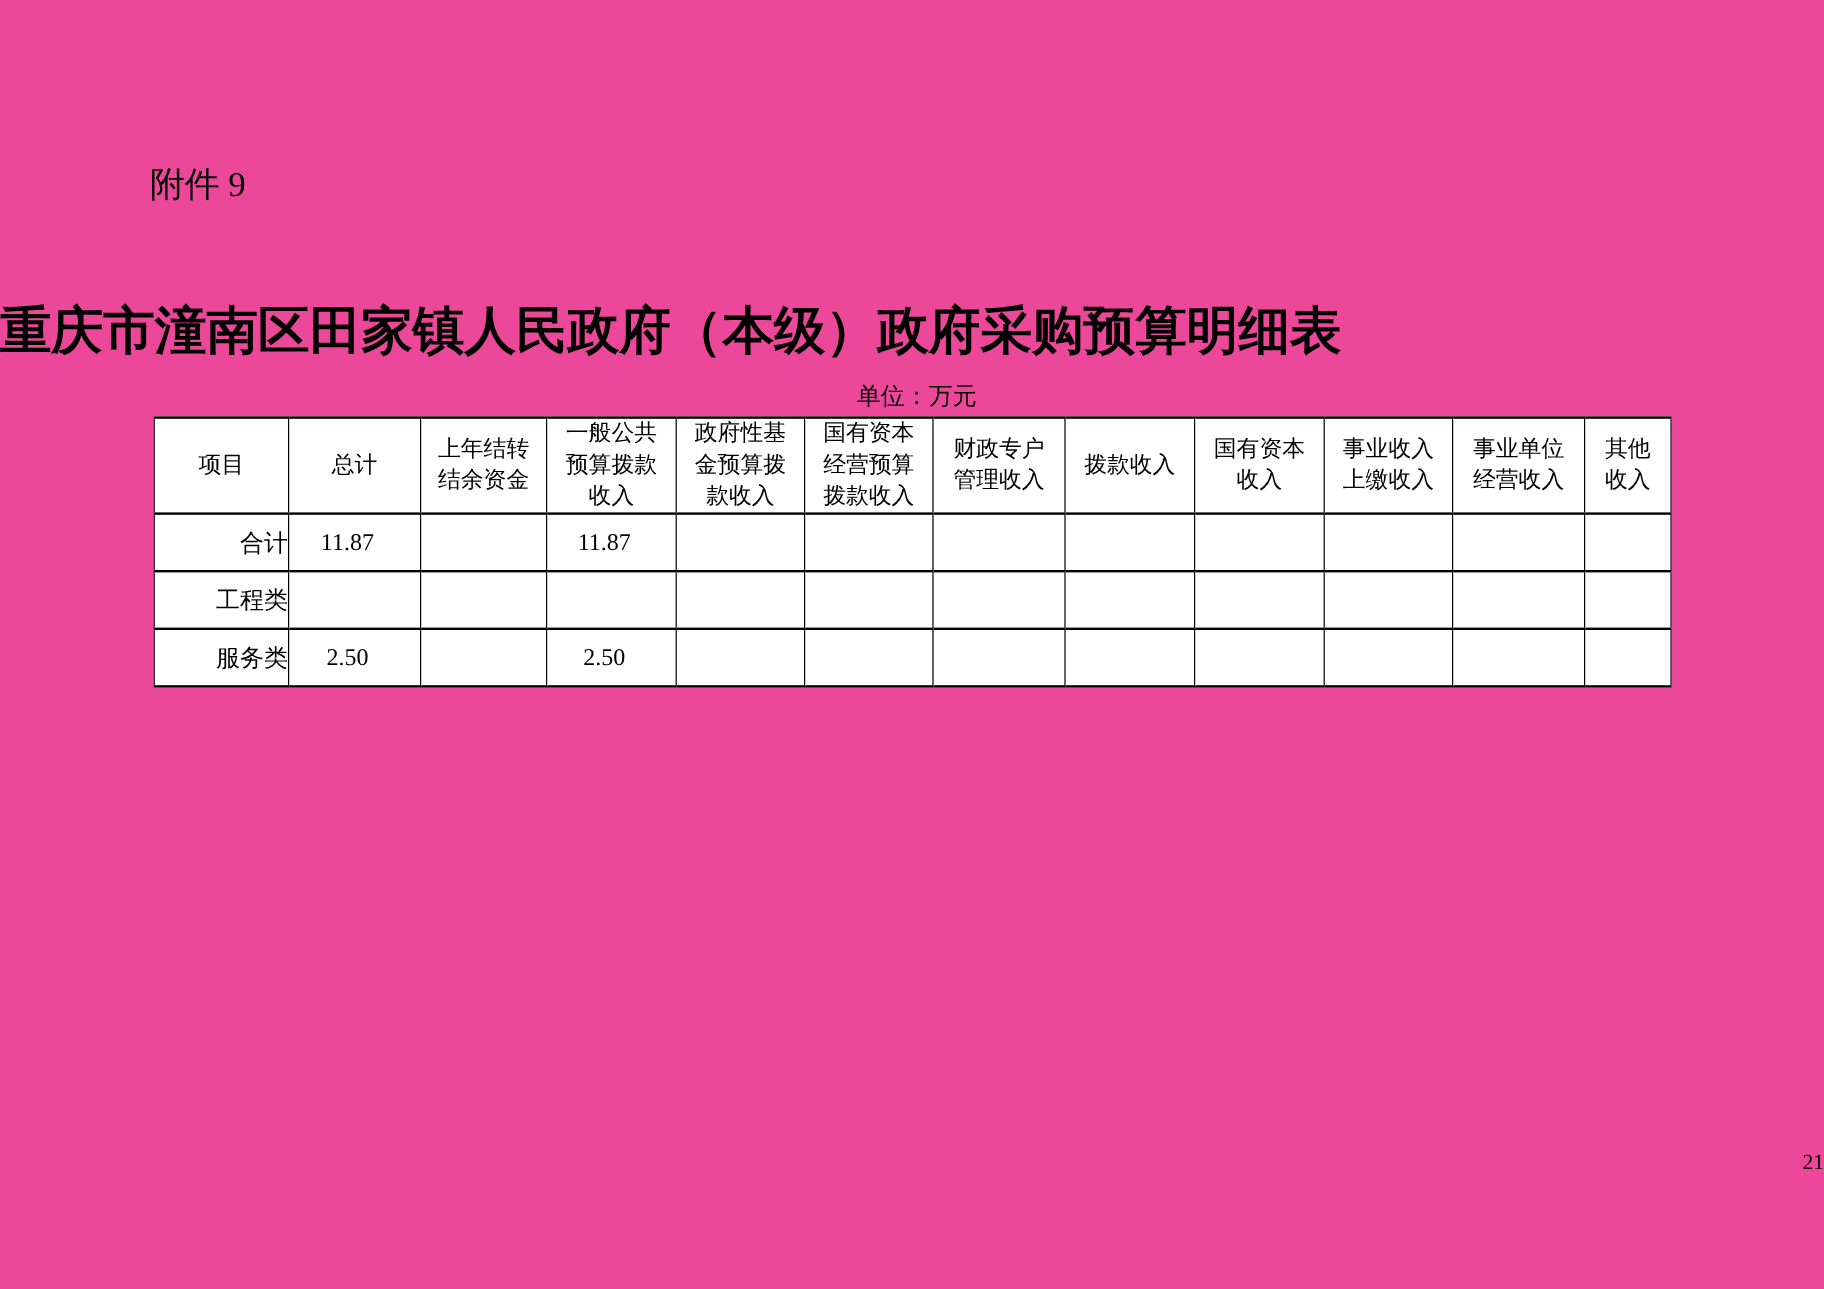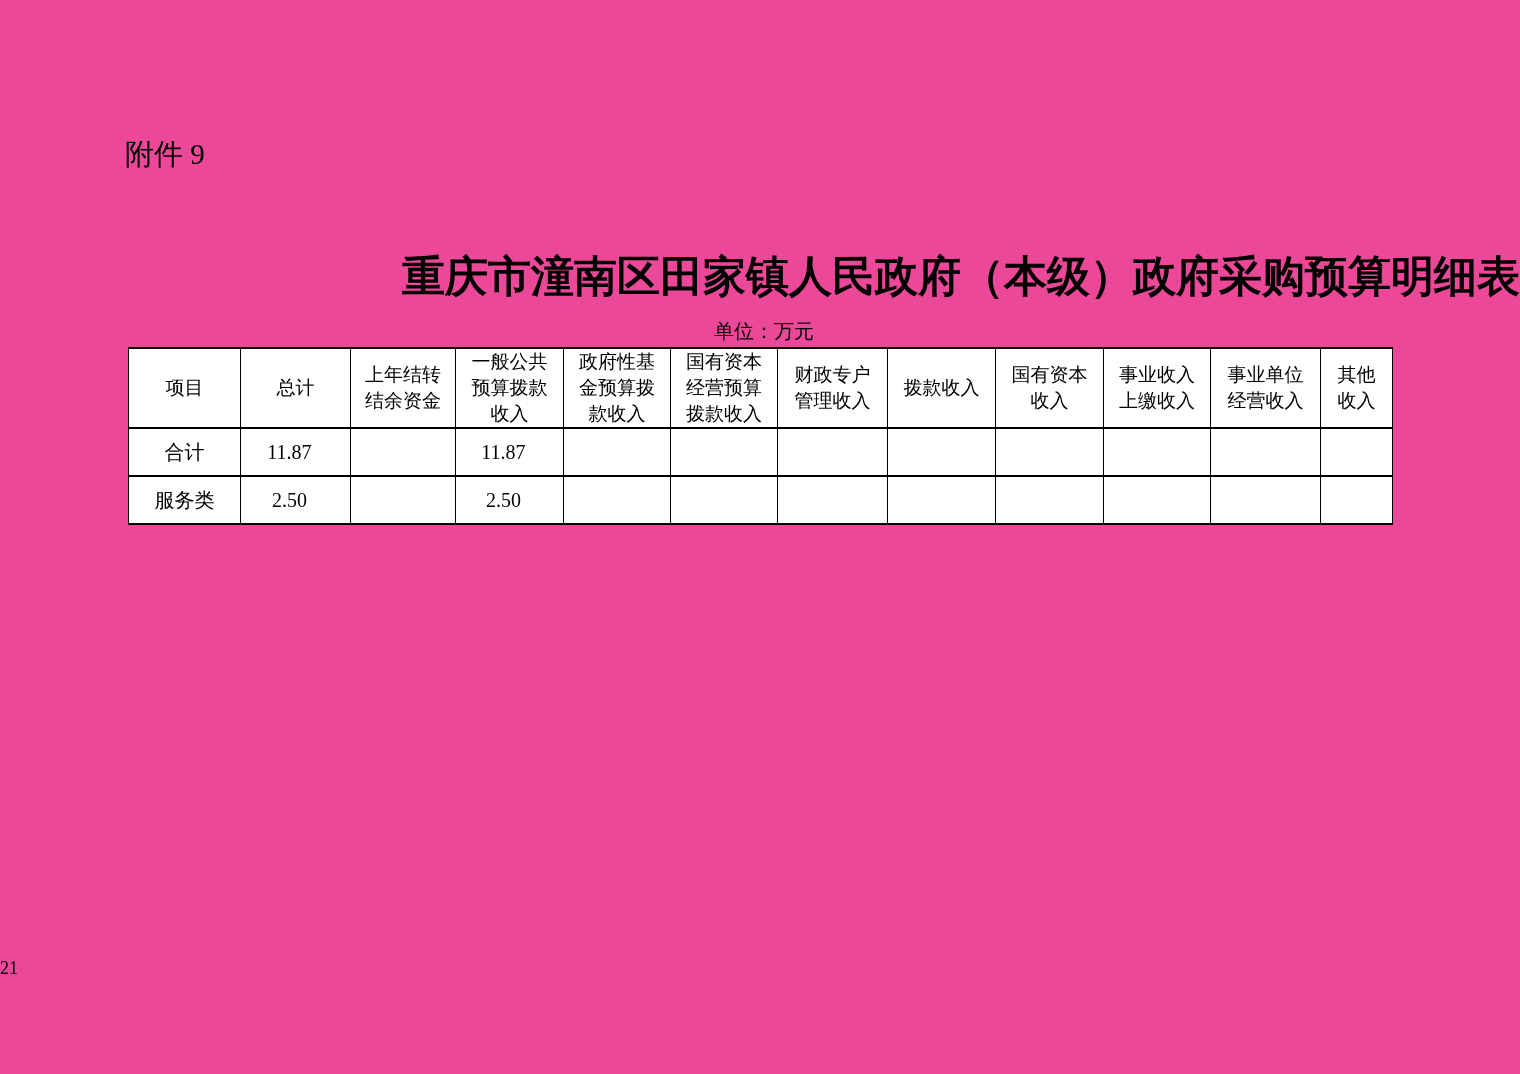--- a/index.html
+++ b/index.html
@@ -23,21 +23,21 @@
     font-size: 29px;
     line-height: 36px;
     color: #000000;
   }
   .doc-title {
     position: absolute;
     left: 0;
     top: 248px;
     width: 1520px;
     margin: 0;
-    text-align: right;
+    text-align: left;
     font-family: "Liberation Sans", "DejaVu Sans", sans-serif;
     font-weight: bold;
     font-size: 43px;
     line-height: 56px;
     letter-spacing: 0px;
     color: #000000;
   }
   .unit-label {
     position: absolute;
     top: 318px;
@@ -75,32 +75,32 @@
     text-align: center;
     vertical-align: middle;
     white-space: pre-line;
   }
   table.budget-table td {
     height: 46px;
     font-size: 20px;
     vertical-align: middle;
   }
   table.budget-table td.label-cell {
-    text-align: center;
+    text-align: right;
   }
   table.budget-table td.value-cell {
     text-align: center;
     padding-right: 12px;
   }
   .page-number {
     position: absolute;
     left: 0;
     top: 958px;
     width: 1520px;
-    text-align: left;
+    text-align: right;
     font-size: 18px;
     color: #000000;
   }
 </style>
 </head>
 <body>
 
 <div class="page">
 
   <div class="attachment-label">附件 9</div>
@@ -161,20 +161,34 @@
           <td class="value-cell"></td>
           <td class="value-cell"></td>
           <td class="value-cell"></td>
           <td class="value-cell"></td>
           <td class="value-cell"></td>
           <td class="value-cell"></td>
           <td class="value-cell"></td>
           <td class="value-cell"></td>
         </tr>
         <tr>
+          <td class="label-cell">工程类</td>
+          <td class="value-cell"></td>
+          <td class="value-cell"></td>
+          <td class="value-cell"></td>
+          <td class="value-cell"></td>
+          <td class="value-cell"></td>
+          <td class="value-cell"></td>
+          <td class="value-cell"></td>
+          <td class="value-cell"></td>
+          <td class="value-cell"></td>
+          <td class="value-cell"></td>
+          <td class="value-cell"></td>
+        </tr>
+        <tr>
           <td class="label-cell">服务类</td>
           <td class="value-cell">2.50</td>
           <td class="value-cell"></td>
           <td class="value-cell">2.50</td>
           <td class="value-cell"></td>
           <td class="value-cell"></td>
           <td class="value-cell"></td>
           <td class="value-cell"></td>
           <td class="value-cell"></td>
           <td class="value-cell"></td>

